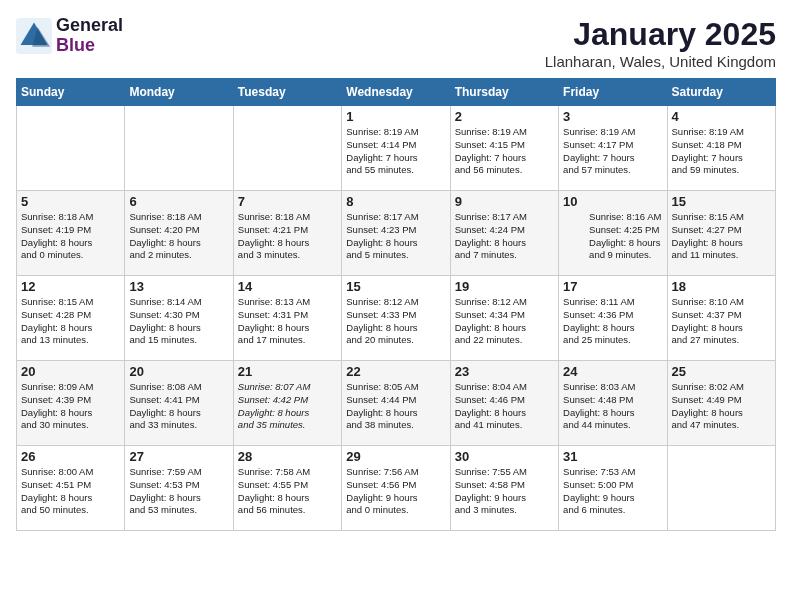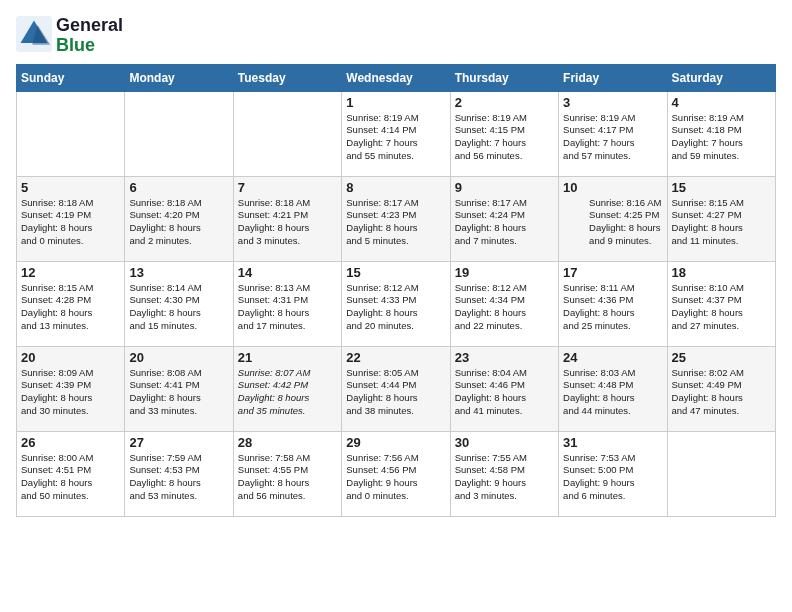--- a/index.html
+++ b/index.html
@@ -11,21 +11,21 @@
       padding: 16px;
     }
     .header {
       display: flex;
       justify-content: space-between;
       align-items: flex-start;
       margin-bottom: 8px;
     }
     .logo {
       display: flex;
-      align-items: flex-start;
+      align-items: center;
       gap: 4px;
     }
     .logo-text {
       font-size: 18px;
       font-weight: bold;
       color: #1a1a2e;
       line-height: 1.1;
     }
     .logo-icon {
       width: 36px;
@@ -85,22 +85,26 @@
 
 <div class="header">
   <div class="logo">
     <svg class="logo-icon" viewBox="0 0 40 40">
       <rect x="0" y="0" width="40" height="40" rx="4" fill="#e8f0f8"></rect>
       <polygon points="20,5 35,30 5,30" fill="#2e6da4"></polygon>
       <polygon points="24,10 38,32 18,32" fill="#1a4a7a" opacity="0.5"></polygon>
     </svg>
     <div class="logo-text">
       <div>General</div>
-      <div style="color:#15803d;">Blue</div>
+      <div style="color:#701a75;">Blue</div>
     </div>
+  </div>
+  <div class="title-block">
+    <div class="cal-title">January 2025</div>
+    <div class="cal-subtitle">Llanharan, Wales, United Kingdom</div>
   </div>
 </div>
 
 <table>
   <thead>
     <tr>
     <th>Sunday</th>
         <th>Monday</th>
         <th>Tuesday</th>
         <th>Wednesday</th>

